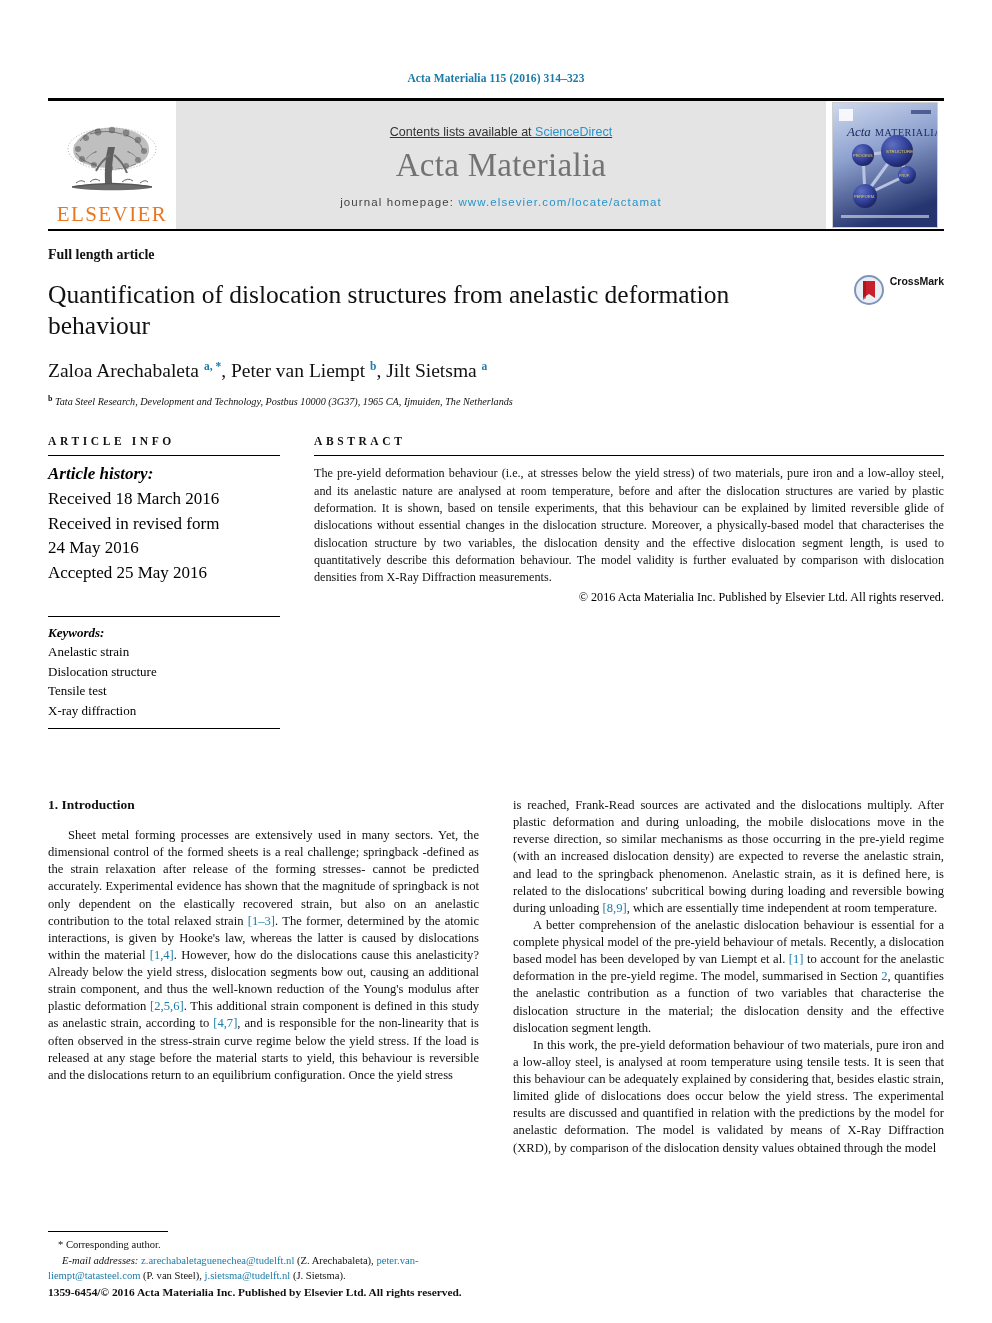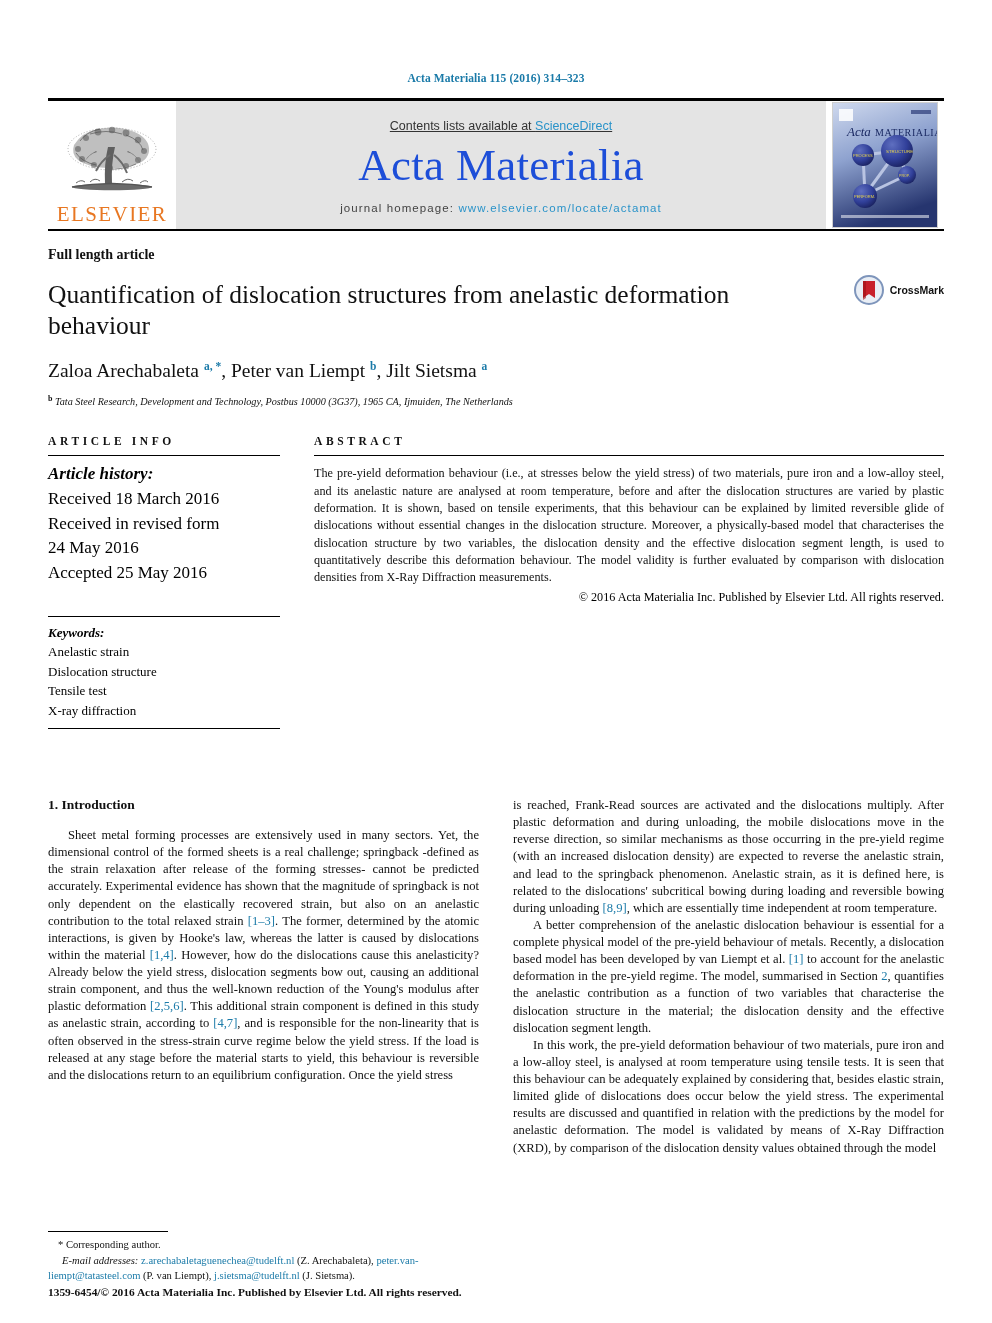--- a/index.html
+++ b/index.html
@@ -75,22 +75,22 @@
   .contents-line {
     font-family: "Liberation Sans", sans-serif;
     font-size: 12.5px;
     color: #333;
     margin-bottom: 10px;
     text-decoration: underline;
   }
   .contents-line .sd { color: #2a93c9; }
   .journal-name {
     font-family: "Liberation Serif", serif;
-    font-size: 45px;
-    color: #1d4ed8;
+    font-size: 33px;
+    color: #737373;
     line-height: 1;
     margin-bottom: 14px;
     letter-spacing: .3px;
   }
   .homepage-line {
     font-family: "Liberation Sans", sans-serif;
     font-size: 11.5px;
     letter-spacing: 1.1px;
     color: #444;
   }
@@ -123,21 +123,20 @@
     color: #111;
     font-weight: normal;
     max-width: 770px;
     margin: 0 0 18px 0;
   }
   .crossmark {
     position: absolute;
     right: 0;
     top: 28px;
     display: flex;
-    align-items: center;
     gap: 6px;
   }
   .crossmark-label {
     font-family: "Liberation Sans", sans-serif;
     font-size: 10.5px;
     font-weight: bold;
     color: #111;
   }
 
   .authors {
@@ -408,19 +407,19 @@
     </div>
   </div>
 
   <div class="footnote">
     <div class="fn-rule"></div>
     <div class="fn-corr">* Corresponding author.</div>
     <div class="fn-email">
       <span class="lbl">E-mail addresses:</span>
       <a class="ref" href="#">z.arechabaletaguenechea@tudelft.nl</a>
       <span>(Z. Arechabaleta)</span><span>, </span><a class="ref" href="#">peter.van-liempt@tatasteel.com</a>
-      <span>(P. van Liempt)</span><span>, </span><a class="ref" href="#">j.sietsma@tudelft.nl</a>
+      <span>(P. van Steel)</span><span>, </span><a class="ref" href="#">j.sietsma@tudelft.nl</a>
       <span>(J. Sietsma)</span>.
     </div>
     <div class="issn">1359-6454/© 2016 Acta Materialia Inc. Published by Elsevier Ltd. All rights reserved.</div>
   </div>
 
 </div>
 
 </body></html>

